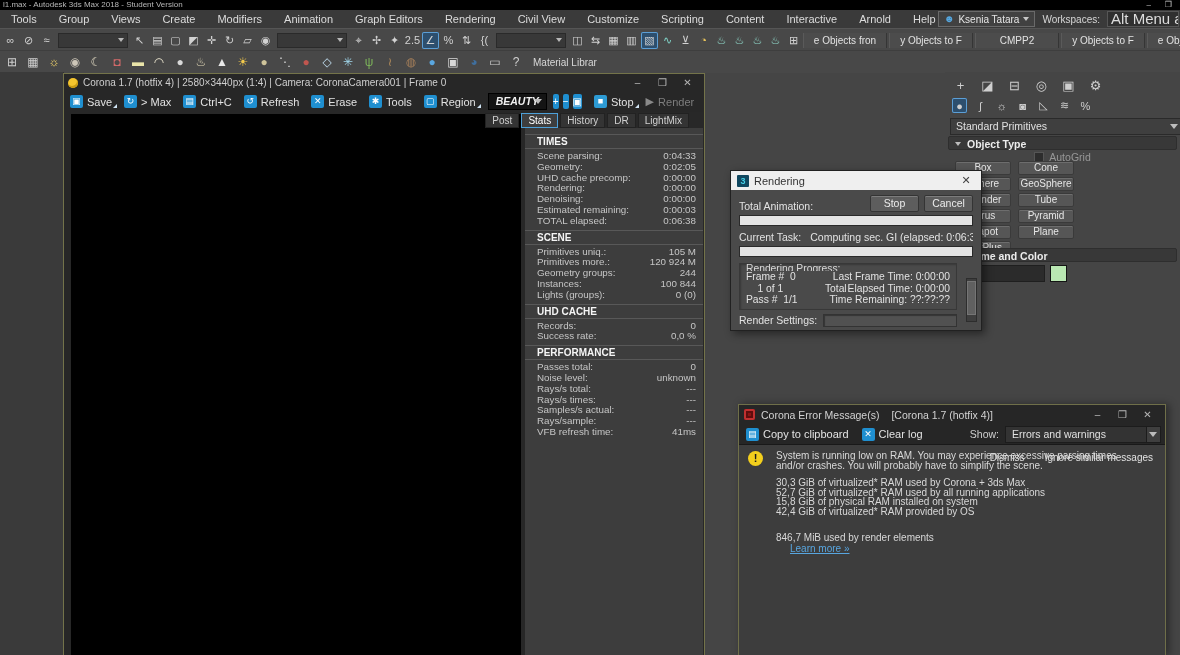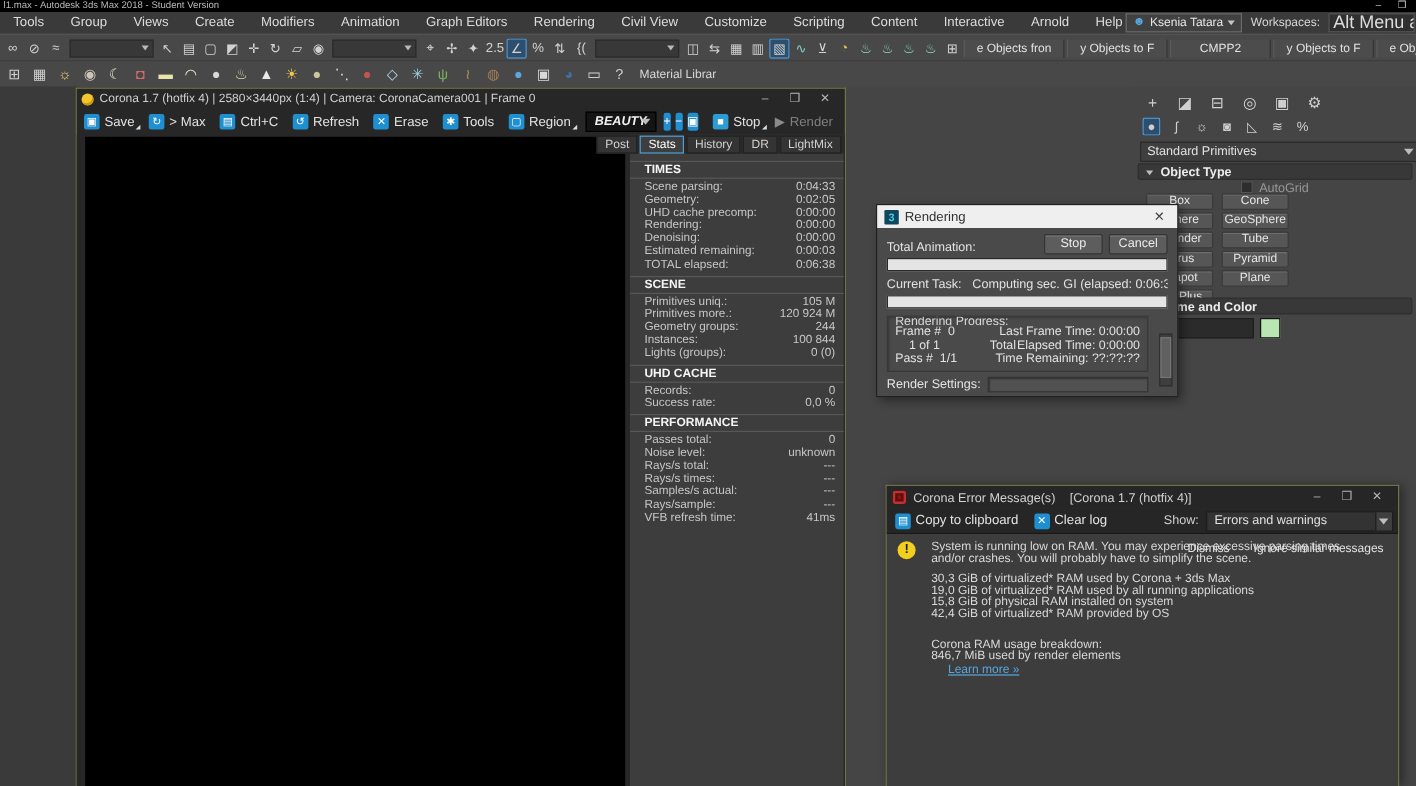--- a/index.html
+++ b/index.html
@@ -86,21 +86,21 @@
                  font-style:italic;font-weight:bold;font-size:10.5px;line-height:15px;padding:0 7px;
                  position:relative;margin:0 3px;}
   #beauty-select::after{content:"";position:absolute;right:4px;top:5px;border-left:4px solid transparent;
                         border-right:4px solid transparent;border-top:5px solid #bdbdbd;}
   .zic{width:15px;height:15px;background:#1f8fd0;border-radius:2px;color:#fff;font-size:10px;
        line-height:15px;text-align:center;margin:0 1px;}
   #vfb-body{flex:1;position:relative;background:#272727;}
   #vfb-canvas{position:absolute;left:7px;top:2px;right:183px;bottom:0;background:#000;}
   #vfb-side{position:absolute;right:1px;top:0;width:178px;bottom:0;background:#3d3d3d;}
   #vfb-tabs{height:16px;background:#282828;display:flex;justify-content:flex-end;align-items:center;
-            gap:2px;padding-right:2px;}
+            gap:2px;padding-right:14px;}
   .tab{padding:1px 6px;font-size:10px;color:#d0d0d0;background:#343434;border:1px solid #222;}
   .tab.active{border-color:#4da0d8;background:#3e3e3e;color:#fff;}
   #stats{padding-top:3px;font-size:10px;}
   .sh{font-weight:bold;color:#f5f5f5;font-size:10px;padding:1px 0 1px 12px;margin:3px 0 2px;
       border-top:1px solid #585858;border-bottom:1px solid #585858;}
   .sr{display:flex;justify-content:space-between;padding:0 7px 0 12px;color:#c6c6c6;line-height:10.8px;font-size:9.8px;}
   
   #rdlg{position:absolute;left:730px;top:170px;width:252px;height:161px;background:#4a4a4a;z-index:30;
         border:1px solid #212121;box-shadow:3px 3px 8px rgba(0,0,0,.45);box-sizing:border-box;}
   #rd-title{height:19px;background:#efefef;display:flex;align-items:center;gap:5px;padding:0 6px;}
@@ -546,26 +546,25 @@
       <div id="ew-links">
         <span>Dismiss</span>
         <span>Ignore similar messages</span>
       </div>
       <div id="ew-msg">
         <div id="ew-lines">
             <div class="eline">System is running low on RAM. You may experience excessive parsing times</div>
             <div class="eline">and/or crashes. You will probably have to simplify the scene.</div>
             <div class="gap"></div>
             <div class="eline">30,3 GiB of virtualized* RAM used by Corona + 3ds Max</div>
-            <div class="eline">19,0 GiB of virtualized* RAM used by all running applications</div>
+            <div class="eline">52,7 GiB of virtualized* RAM used by all running applications</div>
             <div class="eline">15,8 GiB of physical RAM installed on system</div>
             <div class="eline">42,4 GiB of virtualized* RAM provided by OS</div>
             <div class="gap"></div>
             <div class="gap"></div>
-            <div class="eline">Corona RAM usage breakdown:</div>
             <div class="eline">846,7 MiB used by render elements</div>
           </div>
         <span id="learn-more">Learn more »</span>
       </div>
     </div>
   </div>
 
 </div>
 
 </body></html>

